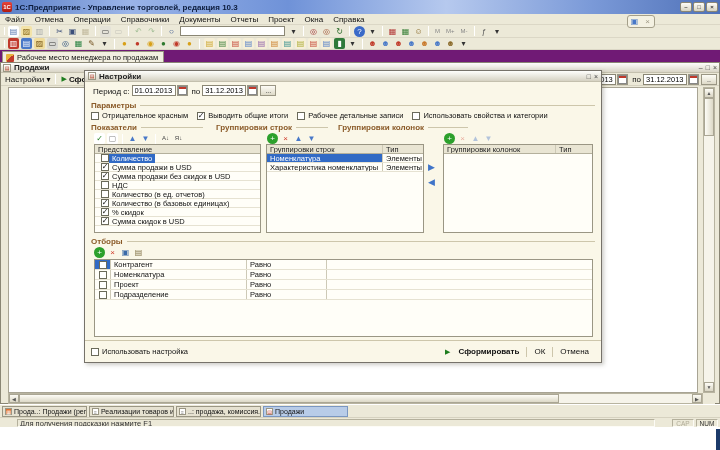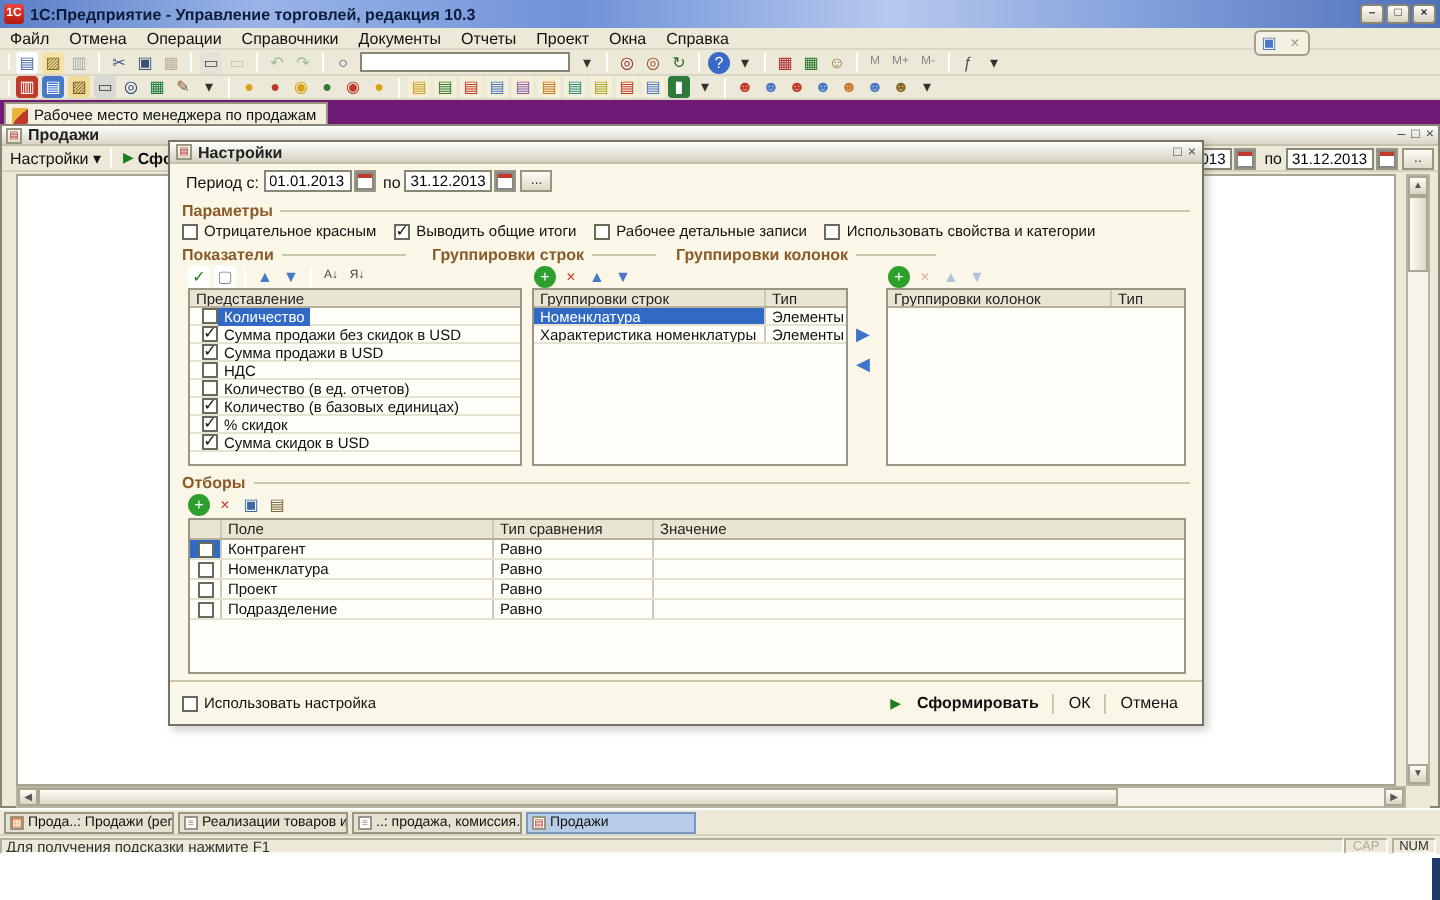--- a/index.html
+++ b/index.html
@@ -116,21 +116,21 @@
 
   
   #taskbar{position:absolute;left:0;top:404px;width:720px;height:13px;background:#ece9d8;
     border-top:1px solid #fff;display:flex;align-items:center;padding-left:2px;gap:2px}
   .task-tab{width:85px;height:11px;border:1px solid #9a9684;background:#e6e2d1;display:flex;align-items:center;
     gap:2px;padding:0 2px;font-size:7px;overflow:hidden;white-space:nowrap;flex:none}
   .task-tab.active{background:#b8cce8;border-color:#7a96c0}
   .tab-icon{width:7px;height:7px;flex:none;border:1px solid #9a9684;background:#fff;font-size:5px;line-height:6px;text-align:center}
   #statusbar{position:absolute;left:0;top:417px;width:720px;height:10px;background:#ece9d8;border-top:1px solid #d6d2c0;
     display:flex;align-items:center;font-size:7.5px;color:#333}
-  #status-hint{flex:1;height:8px;margin:0 0;border:1px solid;border-color:#b4b09c #fdfcf6 #fdfcf6 #b4b09c;
+  #status-hint{flex:1;height:8px;margin:0 17px;border:1px solid;border-color:#b4b09c #fdfcf6 #fdfcf6 #b4b09c;
     padding:0 2px;line-height:7px;white-space:nowrap;overflow:hidden}
   .kbd-cell{width:22px;height:8px;border:1px solid;border-color:#b4b09c #fdfcf6 #fdfcf6 #b4b09c;font-size:6.5px;
     line-height:7px;text-align:center;margin-right:2px;flex:none}
   .kbd-off{color:#b0ac98}
   #below{position:absolute;left:0;top:427px;width:720px;height:23px;background:#fff}
   #edge-strip{position:absolute;left:716px;top:429px;width:4px;height:21px;background:#1c3a6a}
 </style>
 </head>
 <body>
 
@@ -380,25 +380,25 @@
       <div class="grid" style="left:9px;top:62px;width:167px;height:89px">
         <div class="ghead" style="height:9px">
             <span class="gcell" style="flex:1">Представление</span>
           </div>
         <div class="grow" style="height:9px">
           <span class="cb" style="margin-left:6px"></span>
           <span class="ilabel sel">Количество</span>
         </div>
         <div class="grow" style="height:9px">
           <span class="cb checked" style="margin-left:6px"></span>
+          <span class="ilabel">Сумма продажи в USD</span>
+        </div>
+        <div class="grow" style="height:9px">
+          <span class="cb checked" style="margin-left:6px"></span>
           <span class="ilabel">Сумма продажи без скидок в USD</span>
-        </div>
-        <div class="grow" style="height:9px">
-          <span class="cb checked" style="margin-left:6px"></span>
-          <span class="ilabel">Сумма продажи в USD</span>
         </div>
         <div class="grow" style="height:9px">
           <span class="cb" style="margin-left:6px"></span>
           <span class="ilabel">НДС</span>
         </div>
         <div class="grow" style="height:9px">
           <span class="cb" style="margin-left:6px"></span>
           <span class="ilabel">Количество (в ед. отчетов)</span>
         </div>
         <div class="grow" style="height:9px">
@@ -445,26 +445,20 @@
         <span class="cline"></span>
       </div>
       <div class="abs strip" style="left:8px;top:165px">
           <span class="ticon round" style="color: rgb(255, 255, 255); background: rgb(44, 160, 44);">+</span>
           <span class="ticon" style="color: rgb(208, 58, 42);">×</span>
           <span class="ticon" style="color: rgb(58, 106, 168);">▣</span>
           <span class="ticon" style="color: rgb(122, 106, 60);">▤</span>
         </div>
 
       <div class="grid" style="left:9px;top:177px;width:499px;height:78px">
-        <div class="ghead" style="height:10px">
-          <span class="gcell" style="width:16px"></span>
-          <span class="gcell" style="width:136px">Поле</span>
-          <span class="gcell" style="width:80px">Тип сравнения</span>
-          <span class="gcell" style="flex:1">Значение</span>
-        </div>
         <div class="grow" style="height:10px">
           <span class="gcell sel" style="width:16px;height:100%;justify-content:center">
               <span class="cb"></span>
             </span>
           <span class="gcell" style="width:136px;height:100%">Контрагент</span>
           <span class="gcell" style="width:80px;height:100%">Равно</span>
           <span class="gcell" style="flex:1;height:100%"></span>
         </div>
         <div class="grow" style="height:10px">
           <span class="gcell" style="width:16px;height:100%;justify-content:center">

